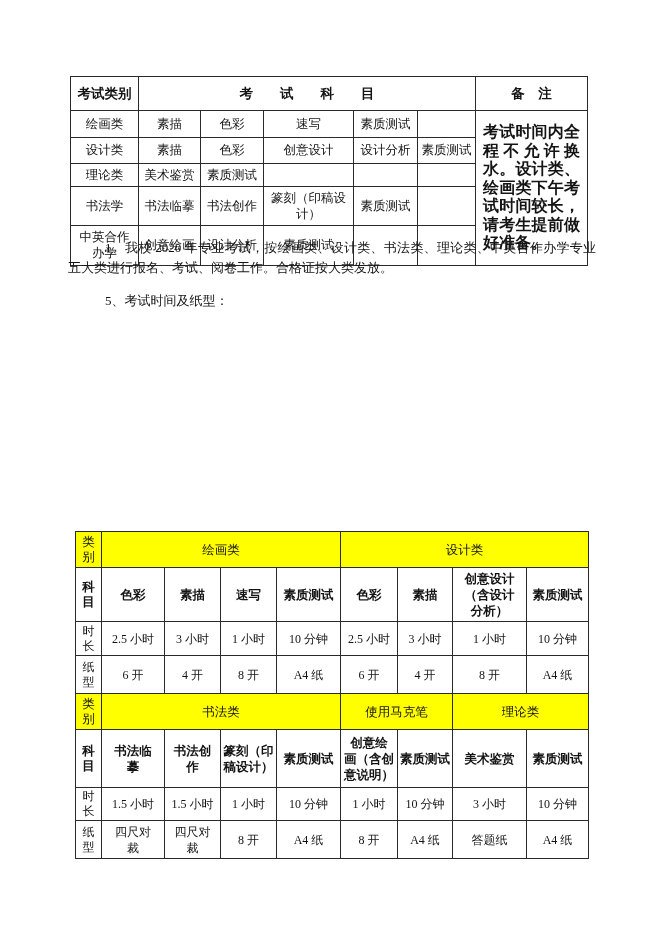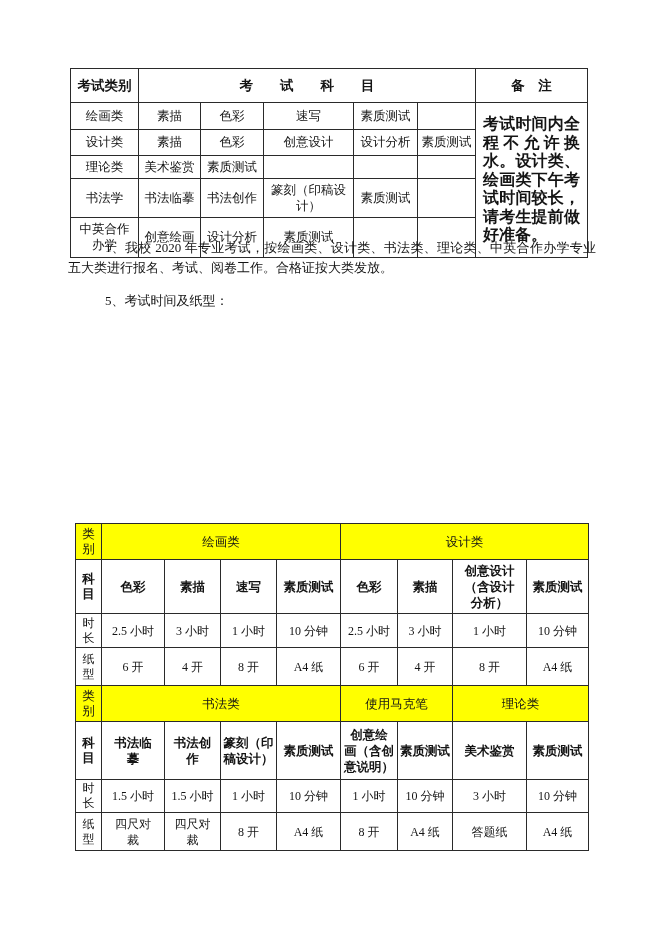--- a/index.html
+++ b/index.html
@@ -6,21 +6,21 @@
   html, body { margin: 0; padding: 0; background: #ffffff; }
   .page {
     position: relative;
     width: 660px;
     height: 933px;
     background: #ffffff;
     font-family: "Liberation Serif", "DejaVu Serif", serif;
     color: #141414;
     overflow: hidden;
   }
-  table { border-collapse: collapse; table-layout: fixed; }
+  table { border-collapse: collapse; table-layout: fixed; margin-top: 8px; }
   td { border: 1px solid #2a2a2a; text-align: center; vertical-align: middle;
        padding: 1px 2px; white-space: pre-line; }
 
   
   .t1 { position: absolute; left: 70px; top: 68px; width: 517px; }
   .t1 td { font-size: 12.5px; line-height: 16px; }
   .t1 tr:nth-child(1) td { height: 34px; font-weight: bold; font-size: 13.5px; }
   .t1 tr:nth-child(2) td { height: 24px; }
   .t1 tr:nth-child(3) td { height: 23px; }
   .t1 tr:nth-child(4) td { height: 21px; }

